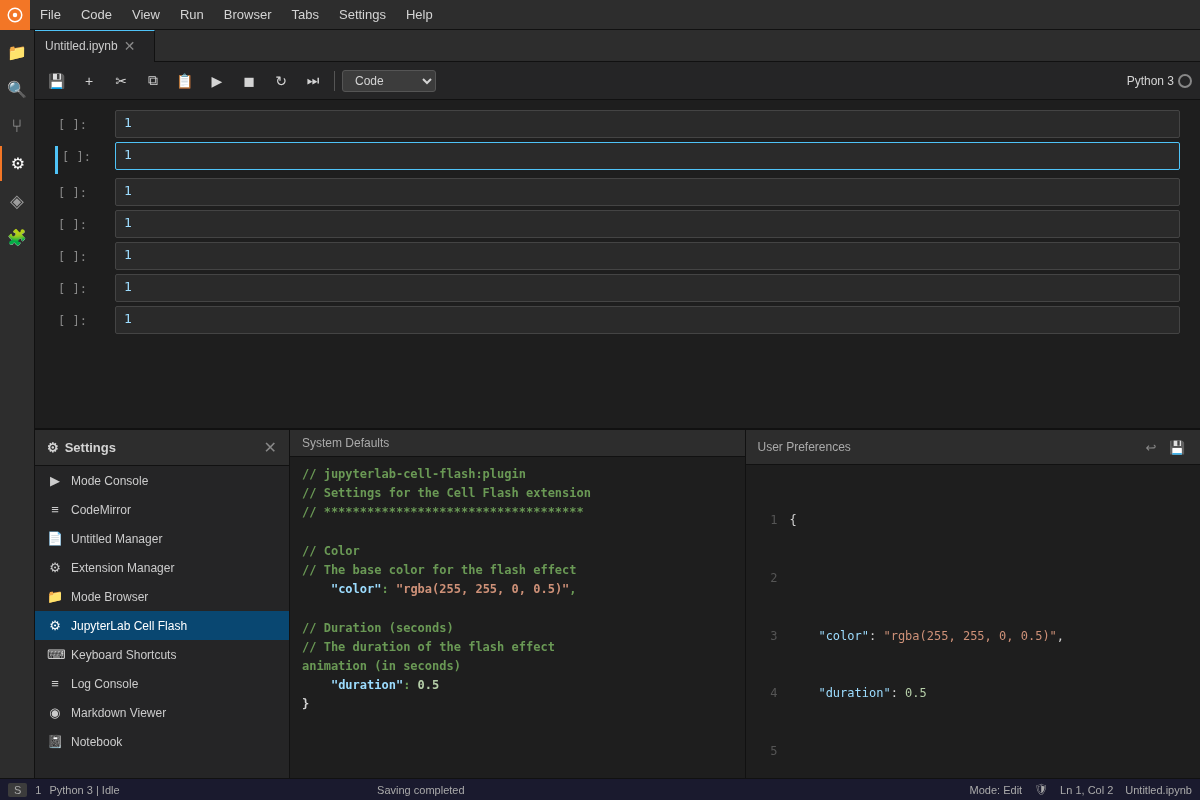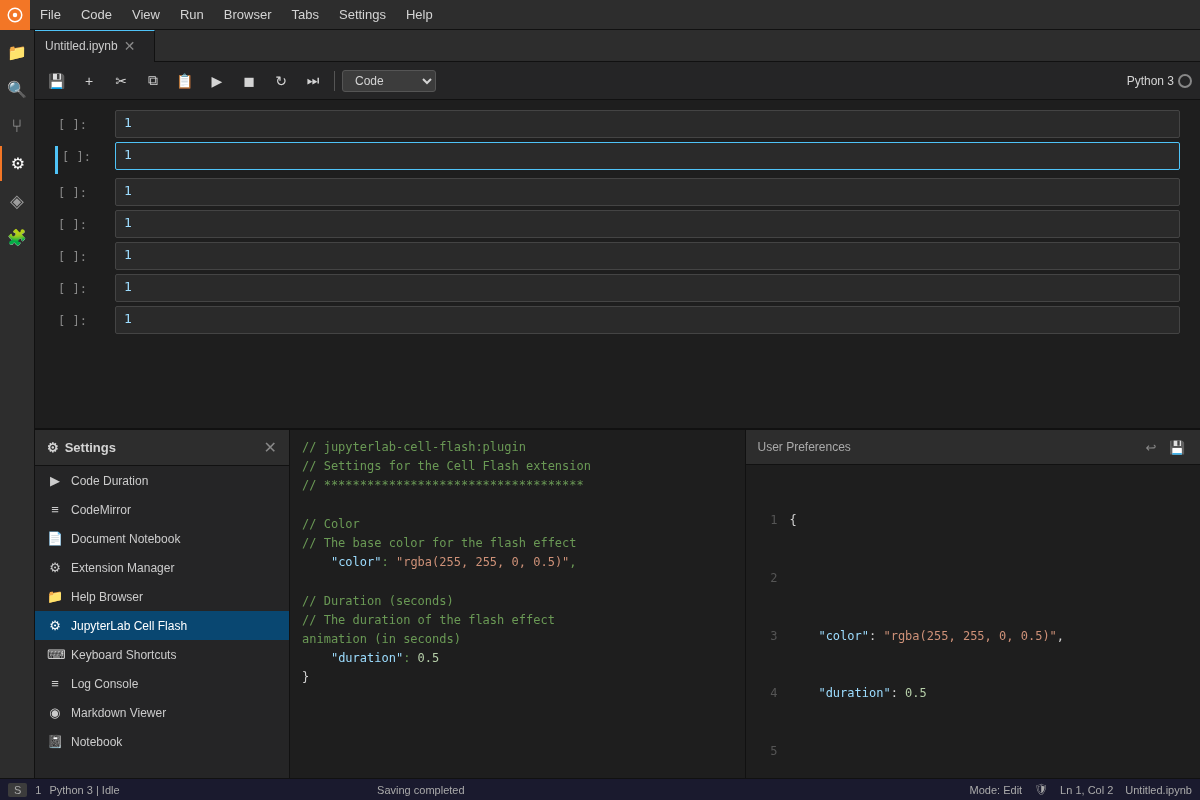--- a/index.html
+++ b/index.html
@@ -59,21 +59,21 @@
     .settings-list::-webkit-scrollbar { width: 4px; }
     .settings-list::-webkit-scrollbar-thumb { background: #555; }
     .settings-item { padding: 7px 12px; cursor: pointer; display: flex; align-items: center; gap: 8px; font-size: 12px; color: #ccc; }
     .settings-item.active { background: #094771; color: #fff; }
     .settings-item-icon { font-size: 13px; width: 16px; text-align: center; }
 
     .settings-pane { flex: 1; display: flex; flex-direction: column; overflow: hidden; border-right: 1px solid #111; }
     .settings-pane-header { display: flex; align-items: center; justify-content: space-between; padding: 6px 12px; background: #2d2d2d; border-bottom: 1px solid #111; font-size: 12px; color: #aaa; flex-shrink: 0; }
     .pane-actions { display: flex; gap: 4px; }
     .pane-action-btn { width: 22px; height: 22px; display: flex; align-items: center; justify-content: center; cursor: pointer; color: #888; border-radius: 2px; font-size: 13px; }
-    .settings-pane-code { flex: 1; overflow-y: auto; background: #1e1e1e; padding: 8px 12px; font-family: 'Consolas', monospace; font-size: 12px; color: #6a9955; line-height: 1.6; white-space: pre; }
+    .settings-pane-code { flex: 1; overflow-y: auto; background: #1e1e1e; padding: 8px 12px; font-family: 'Consolas', monospace; font-size: 12px; color: #6a9955; line-height: 1.6; white-space: pre; font-weight: bold; }
     .settings-pane-code::-webkit-scrollbar { width: 4px; }
     .settings-pane-code::-webkit-scrollbar-thumb { background: #555; }
 
     .user-pane { flex: 1; display: flex; flex-direction: column; overflow: hidden; }
     .user-pane-header { display: flex; align-items: center; justify-content: space-between; padding: 6px 12px; background: #2d2d2d; border-bottom: 1px solid #111; font-size: 12px; color: #aaa; flex-shrink: 0; }
     .user-pane-code { flex: 1; overflow-y: auto; background: #1e1e1e; padding: 8px 12px; font-family: 'Consolas', monospace; font-size: 12px; line-height: 1.6; white-space: pre; }
     .user-pane-code::-webkit-scrollbar { width: 4px; }
     .user-pane-code::-webkit-scrollbar-thumb { background: #555; }
 
     
@@ -222,37 +222,37 @@
         <div class="settings-header">
           <div class="settings-title">
             <span>⚙</span>
             <span>Settings</span>
           </div>
           <span class="settings-close">✕</span>
         </div>
         <div class="settings-list">
           <div class="settings-item">
             <span class="settings-item-icon">▶</span>
-            <span>Code Duration</span>
+            <span>Mode Console</span>
           </div>
           <div class="settings-item">
             <span class="settings-item-icon">≡</span>
             <span>CodeMirror</span>
           </div>
           <div class="settings-item">
             <span class="settings-item-icon">📄</span>
-            <span>Document Notebook</span>
+            <span>Untitled Manager</span>
           </div>
           <div class="settings-item">
             <span class="settings-item-icon">⚙</span>
             <span>Extension Manager</span>
           </div>
           <div class="settings-item">
             <span class="settings-item-icon">📁</span>
-            <span>Help Browser</span>
+            <span>Mode Browser</span>
           </div>
           <div class="settings-item active">
             <span class="settings-item-icon">⚙</span>
             <span>JupyterLab Cell Flash</span>
           </div>
           <div class="settings-item">
             <span class="settings-item-icon">⌨</span>
             <span>Keyboard Shortcuts</span>
           </div>
           <div class="settings-item">
@@ -264,20 +264,23 @@
             <span>Markdown Viewer</span>
           </div>
           <div class="settings-item">
             <span class="settings-item-icon">📓</span>
             <span>Notebook</span>
           </div>
         </div>
       </div>
 
       <div class="settings-pane">
+        <div class="settings-pane-header">
+          <span>System Defaults</span>
+        </div>
         <div class="settings-pane-code"><span class="code-comment">// jupyterlab-cell-flash:plugin
 // Settings for the Cell Flash extension
 // ************************************
 
 // Color
 // The base color for the flash effect</span>
     <span class="code-key">"color"</span>: <span class="code-string">"rgba(255, 255, 0, 0.5)"</span>,
 
 <span class="code-comment">// Duration (seconds)
 // The duration of the flash effect

